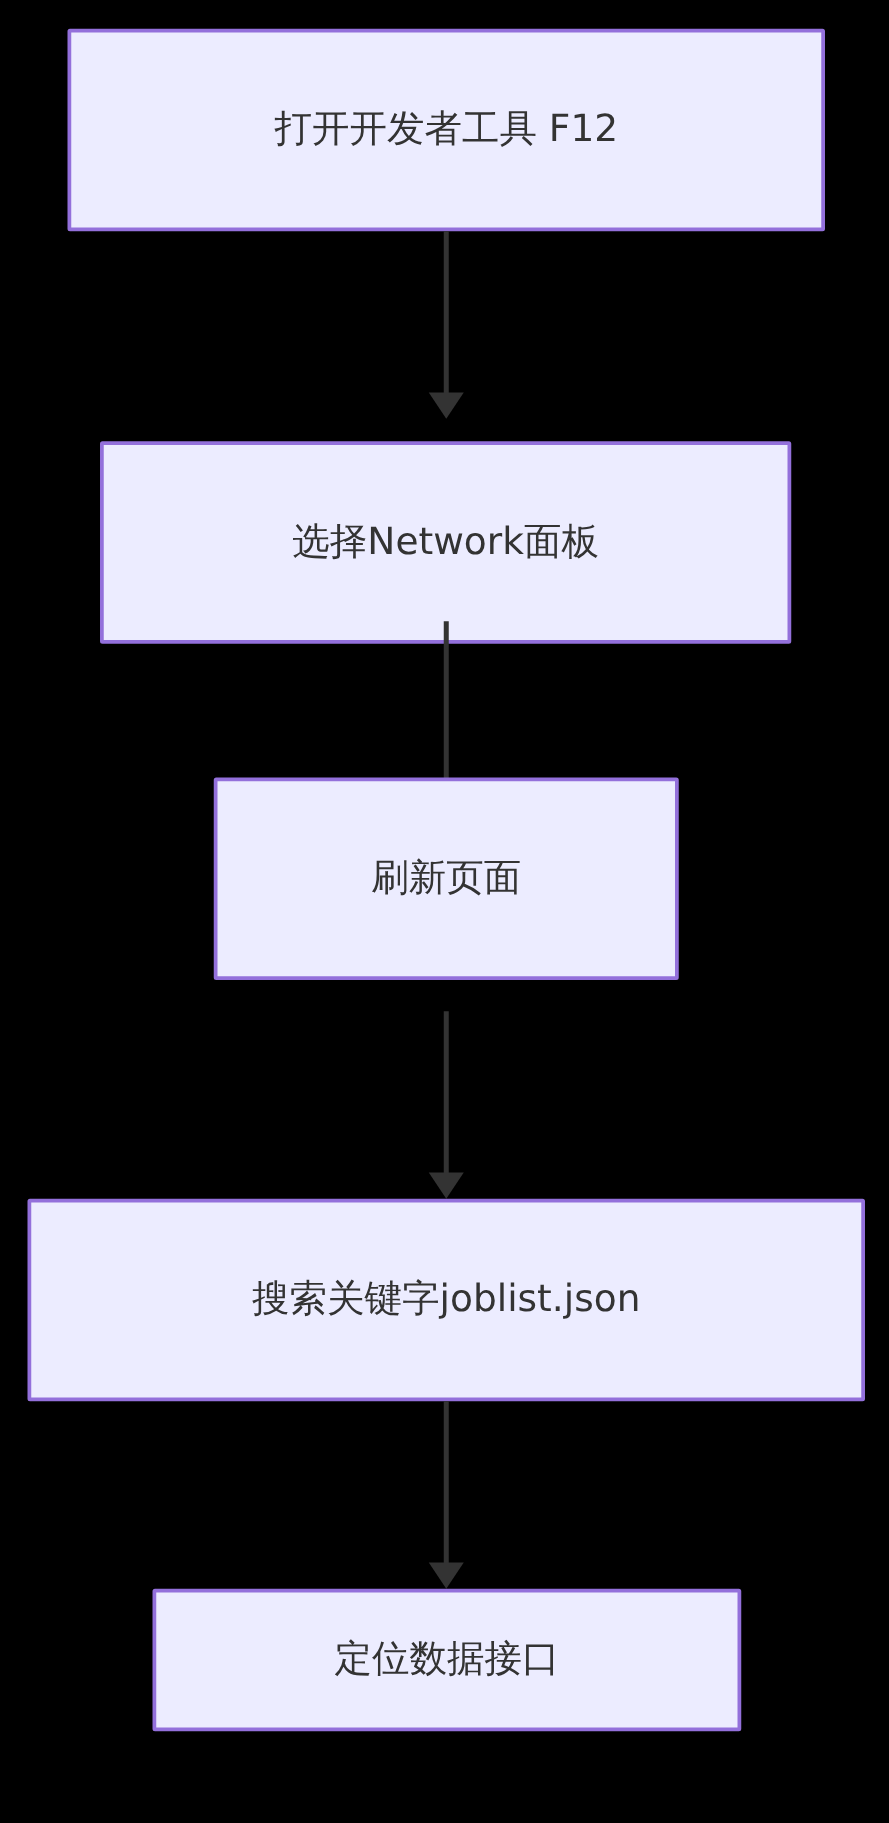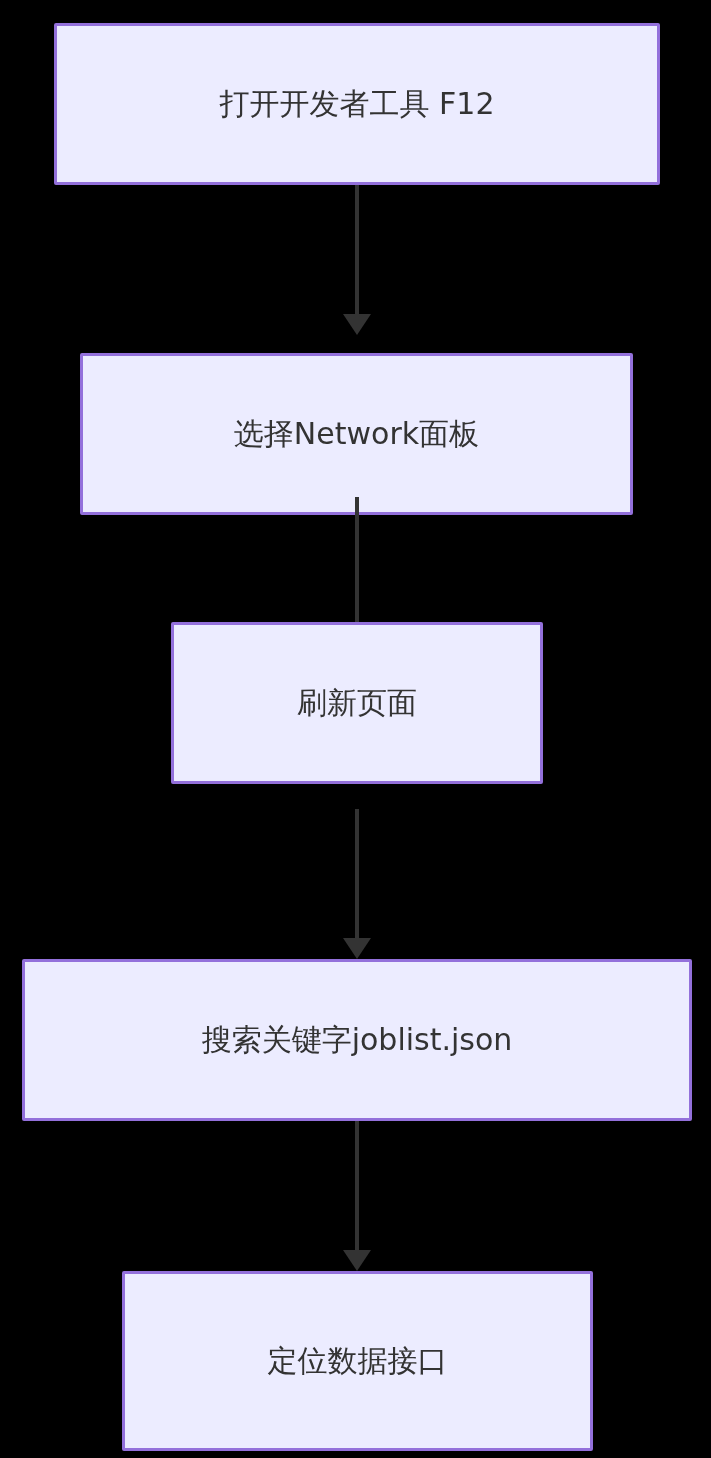--- a/index.html
+++ b/index.html
@@ -30,21 +30,21 @@
     display: flex;
     align-items: center;
     justify-content: center;
     text-align: center;
     white-space: nowrap;
   }
   #node-1 { left: 54px;  top: 23px;   width: 606px; height: 162px; }
   #node-2 { left: 80px;  top: 335px;  width: 553px; height: 162px; margin-top: 18px; }
   #node-3 { left: 171px; top: 622px;  width: 372px; height: 162px; }
   #node-4 { left: 22px;  top: 959px;  width: 670px; height: 162px; text-align: center; }
-  #node-5 { left: 122px; top: 1271px; width: 471px; height: 180px; }
+  #node-5 { left: 122px; top: 1271px; width: 471px; height: 114px; }
 
   .arrow {
     position: absolute;
     left: 343px;           
     width: 28px;
     height: 150px;
   }
   #arrow-1 { top: 185px; }
   #arrow-2 { top: 497px; }
   #arrow-3 { top: 809px; }

